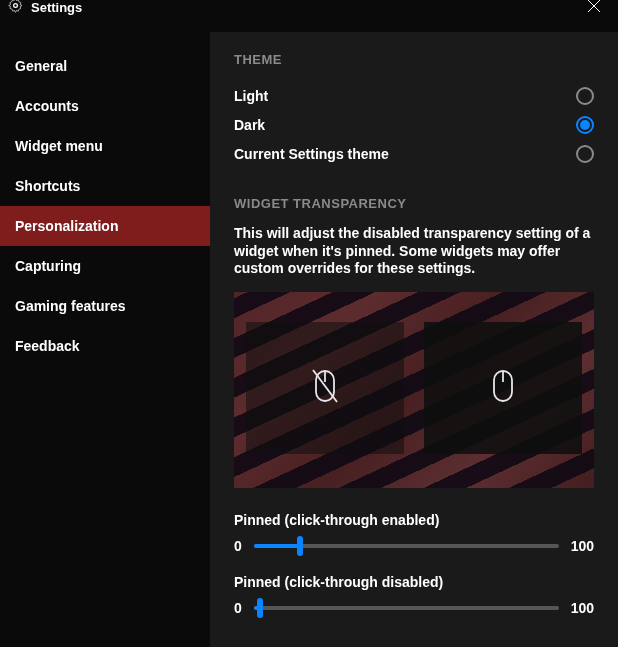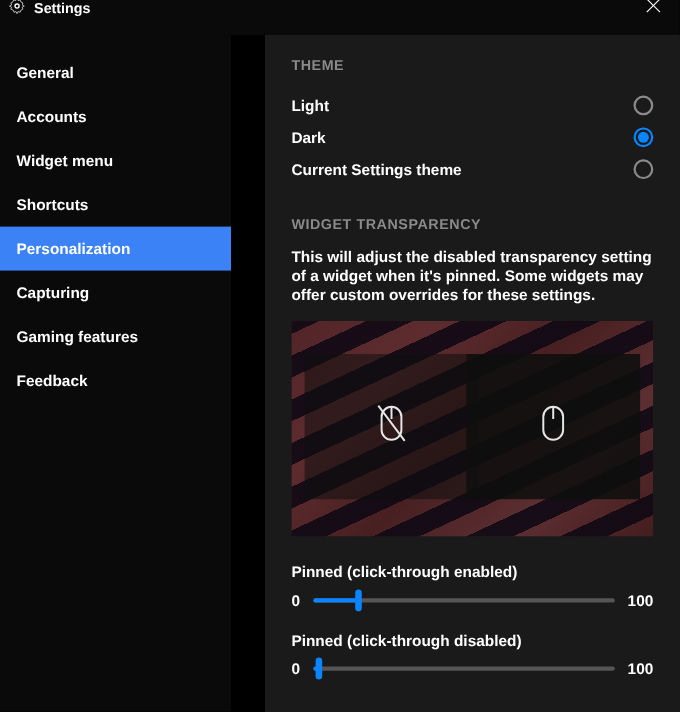--- a/index.html
+++ b/index.html
@@ -36,40 +36,39 @@
       width: 32px;
       height: 32px;
       display: flex;
       align-items: center;
       justify-content: center;
       cursor: pointer;
     }
     .main {
       display: flex;
       height: calc(647px - 32px);
-      gap: 31px;
     }
     .sidebar {
       width: 210px;
       background: #0a0a0a;
       padding-top: 14px;
       flex-shrink: 0;
     }
     .sidebar-item {
       height: 40px;
       display: flex;
       align-items: center;
       padding-left: 15px;
       font-size: 14px;
       font-weight: 600;
       cursor: pointer;
       color: #fff;
     }
     .sidebar-item.active {
-      background: #3b82f6;
+      background: #7f1d1d;
     }
     .content {
       flex: 1;
       background: #1a1a1a;
       padding: 20px 24px 32px 24px;
       overflow-y: auto;
       position: relative;
     }
     .content::-webkit-scrollbar {
       width: 8px;

